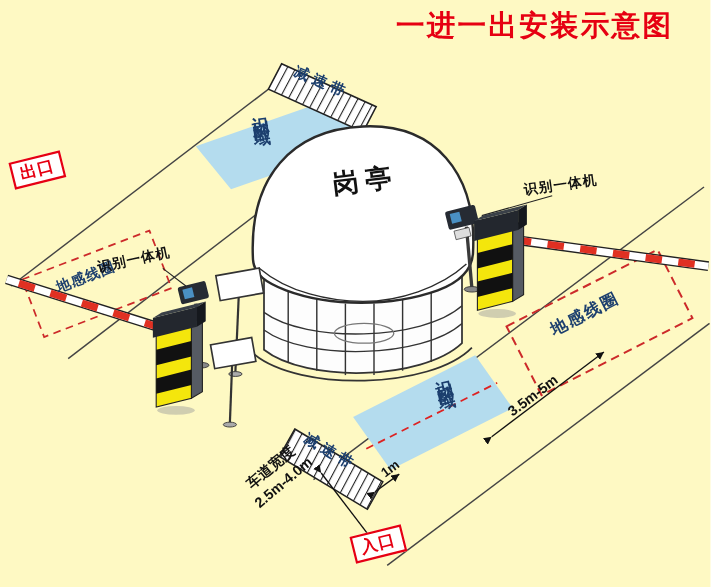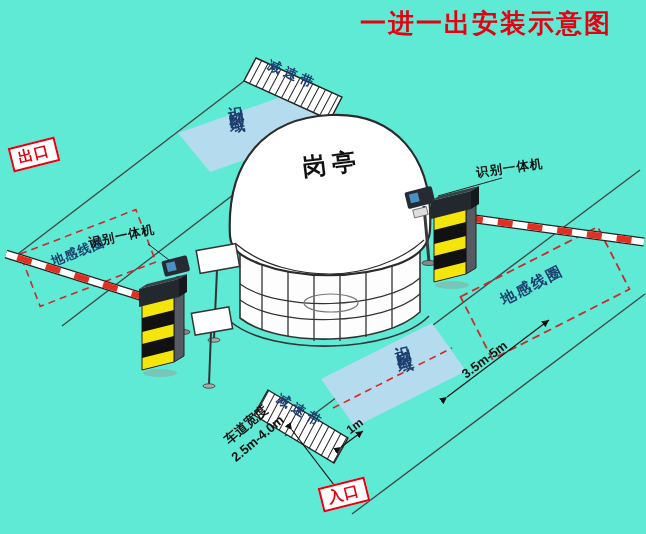--- a/index.html
+++ b/index.html
@@ -1,17 +1,17 @@
 <!DOCTYPE html>
 <html><head>
 <meta charset="utf-8">
 <style>
   html,body{margin:0;padding:0;background:#fff;}
   #stage{
-    position:relative;width:646px;height:534px;background:#5eead4;overflow:hidden;
+    position:relative;width:646px;height:534px;background:#fef9c3;overflow:hidden;
     font-family:"Liberation Sans","DejaVu Sans",sans-serif;
   }
   #stage svg{position:absolute;left:0;top:0;}
   .lbl{position:absolute;white-space:nowrap;}
   .title{
     left:360px;top:6px;font-size:26px;font-weight:900;color:#e60012;letter-spacing:2px;
   }
   .gatebox{
     border:2.5px solid #e60012;color:#e60012;font-size:15px;font-weight:bold;
     padding:1px 6px;background:#ffffff;transform:rotate(-14deg);transform-origin:center;

